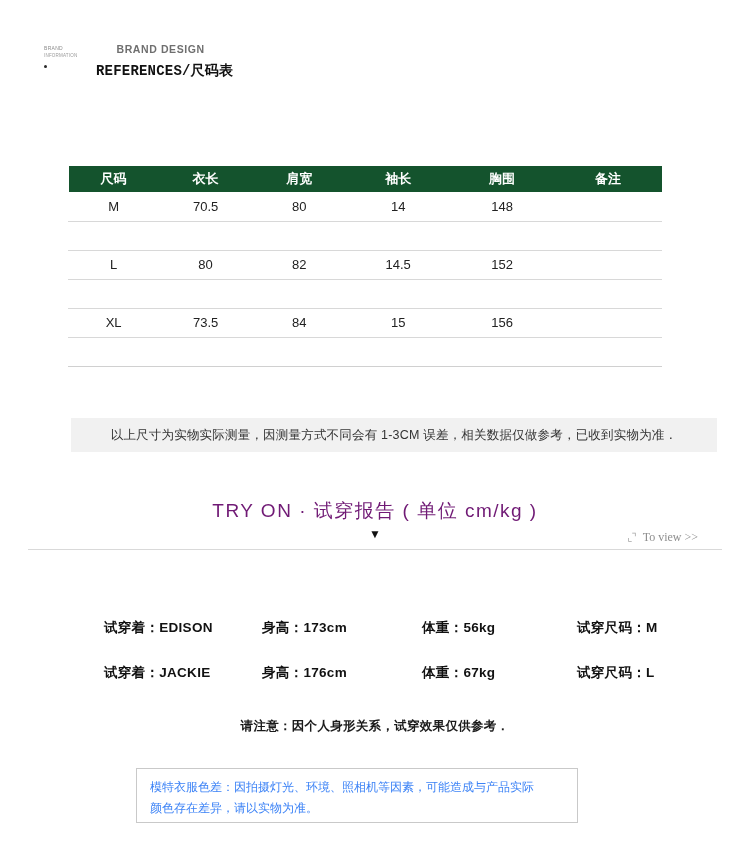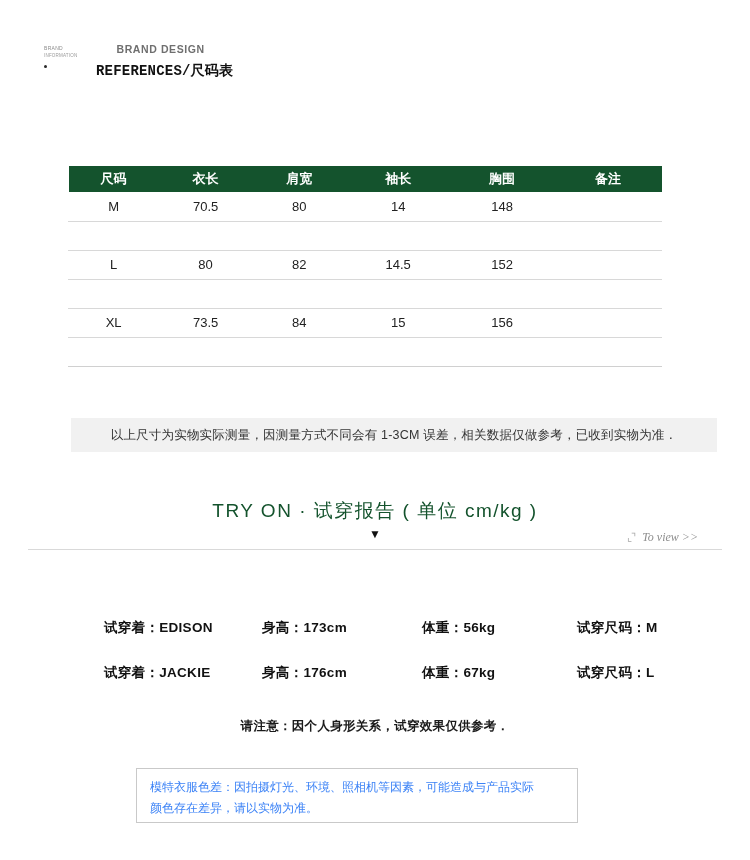--- a/index.html
+++ b/index.html
@@ -130,21 +130,21 @@
 
   
   .tryon-title {
     position: absolute;
     left: 0;
     top: 498px;
     width: 750px;
     text-align: center;
     font-size: 19px;
     letter-spacing: 1.5px;
-    color: #14532d;
+    color: #701a75;
   }
   .tryon-arrow {
     position: absolute;
     left: 0;
     top: 527px;
     width: 750px;
     text-align: center;
     font-size: 12px;
     color: #111;
   }
@@ -157,21 +157,20 @@
     gap: 7px;
     color: #9a9a9a;
   }
   .toview .frame-icon {
     font-size: 11px;
     letter-spacing: -1px;
     color: #a8a8a8;
   }
   .toview .toview-text {
     font-family: "Liberation Serif", serif;
-    font-style: italic;
     font-size: 12px;
     color: #8e8e8e;
   }
   .divider {
     position: absolute;
     left: 28px;
     top: 549px;
     width: 694px;
     height: 1px;
     background: #d9d9d9;

